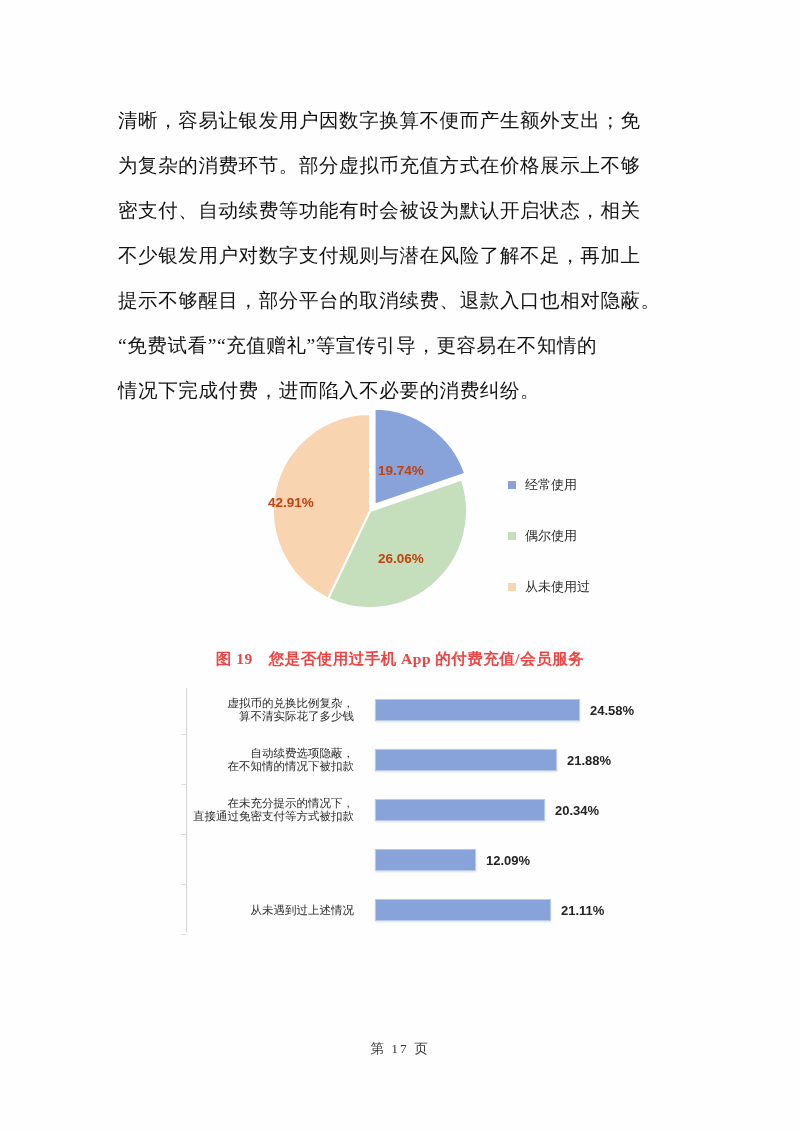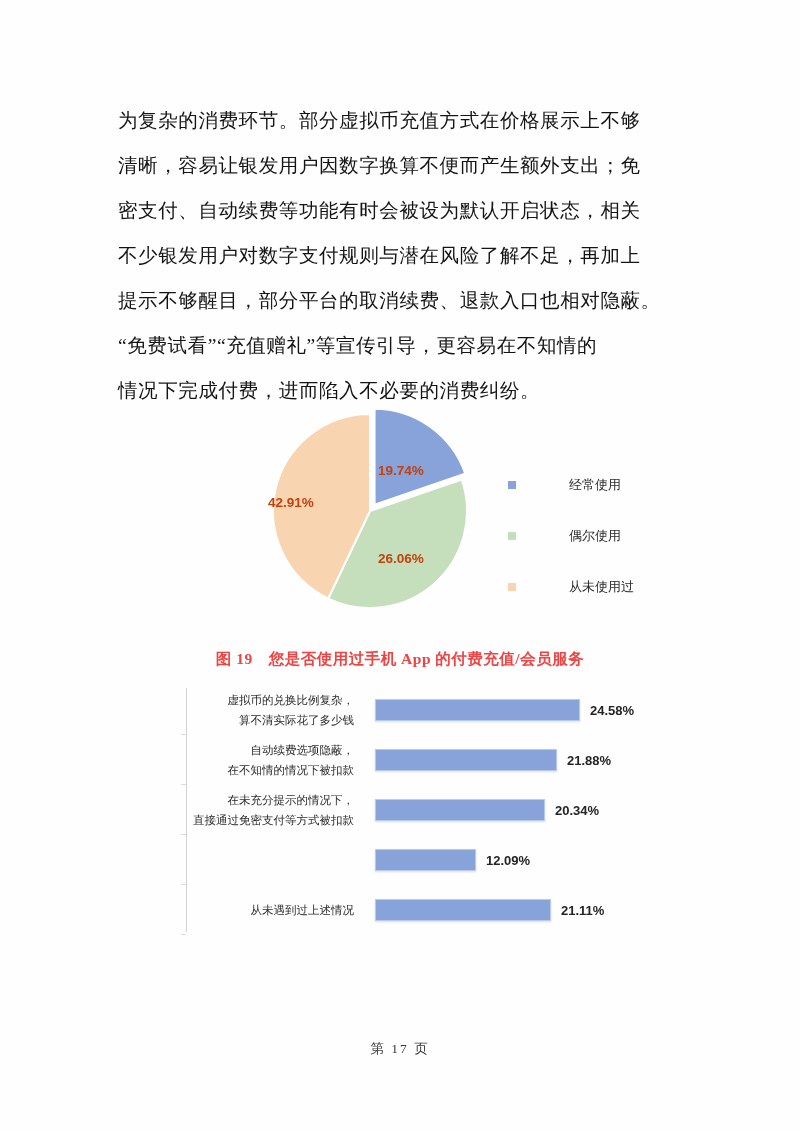--- a/index.html
+++ b/index.html
@@ -106,21 +106,20 @@
   .legend-swatch {
     width: 8px;
     height: 8px;
     flex: 0 0 auto;
   }
   .legend-text {
     font-family: "Liberation Sans", "DejaVu Sans", sans-serif;
     font-size: 13px;
     color: #2b2b2b;
     white-space: nowrap;
-    margin-left: 44px;
   }
 
   
   #fig20 {
     left: 0;
     top: 686px;
     width: 800px;
     height: 300px;
   }
   .bar-wrap {
@@ -152,21 +151,21 @@
     display: flex;
     align-items: center;
   }
   .bar-label {
     position: absolute;
     right: 294px;
     width: 250px;
     text-align: right;
     font-family: "Liberation Sans", "DejaVu Sans", sans-serif;
     font-size: 11.5px;
-    line-height: 20px;
+    line-height: 13px;
     color: #2b2b2b;
     white-space: pre-line;
   }
   .bar-track {
     position: absolute;
     left: 187px;
     top: 50%;
     transform: translateY(-50%);
     height: 22px;
   }
@@ -208,22 +207,22 @@
     font-family: "Liberation Serif", "DejaVu Serif", serif;
   }
 </style>
 </head>
 <body>
 
 <div class="page">
 
   <div class="prose">
     <p>
+      <span class="indent-line">清晰，容易让银发用户因数字换算不便而产生额外支出；免</span>
       <span class="indent-line">为复杂的消费环节。部分虚拟币充值方式在价格展示上不够</span>
-      <span class="indent-line">清晰，容易让银发用户因数字换算不便而产生额外支出；免</span>
       <span class="indent-line">密支付、自动续费等功能有时会被设为默认开启状态，相关</span>
       <span class="indent-line">不少银发用户对数字支付规则与潜在风险了解不足，再加上</span>
       <span class="indent-line">提示不够醒目，部分平台的取消续费、退款入口也相对隐蔽。</span>
       <span class="indent-line">“免费试看”“充值赠礼”等宣传引导，更容易在不知情的</span>
       <span class="indent-line">情况下完成付费，进而陷入不必要的消费纠纷。</span>
     </p>
   </div>
 
   <div class="figure" id="fig19">
     <div class="pie-wrap">

